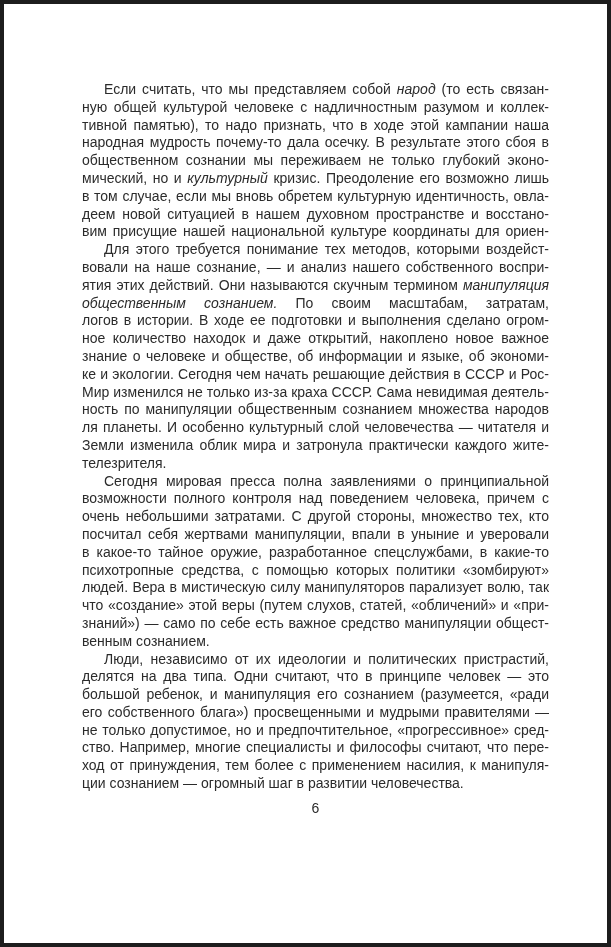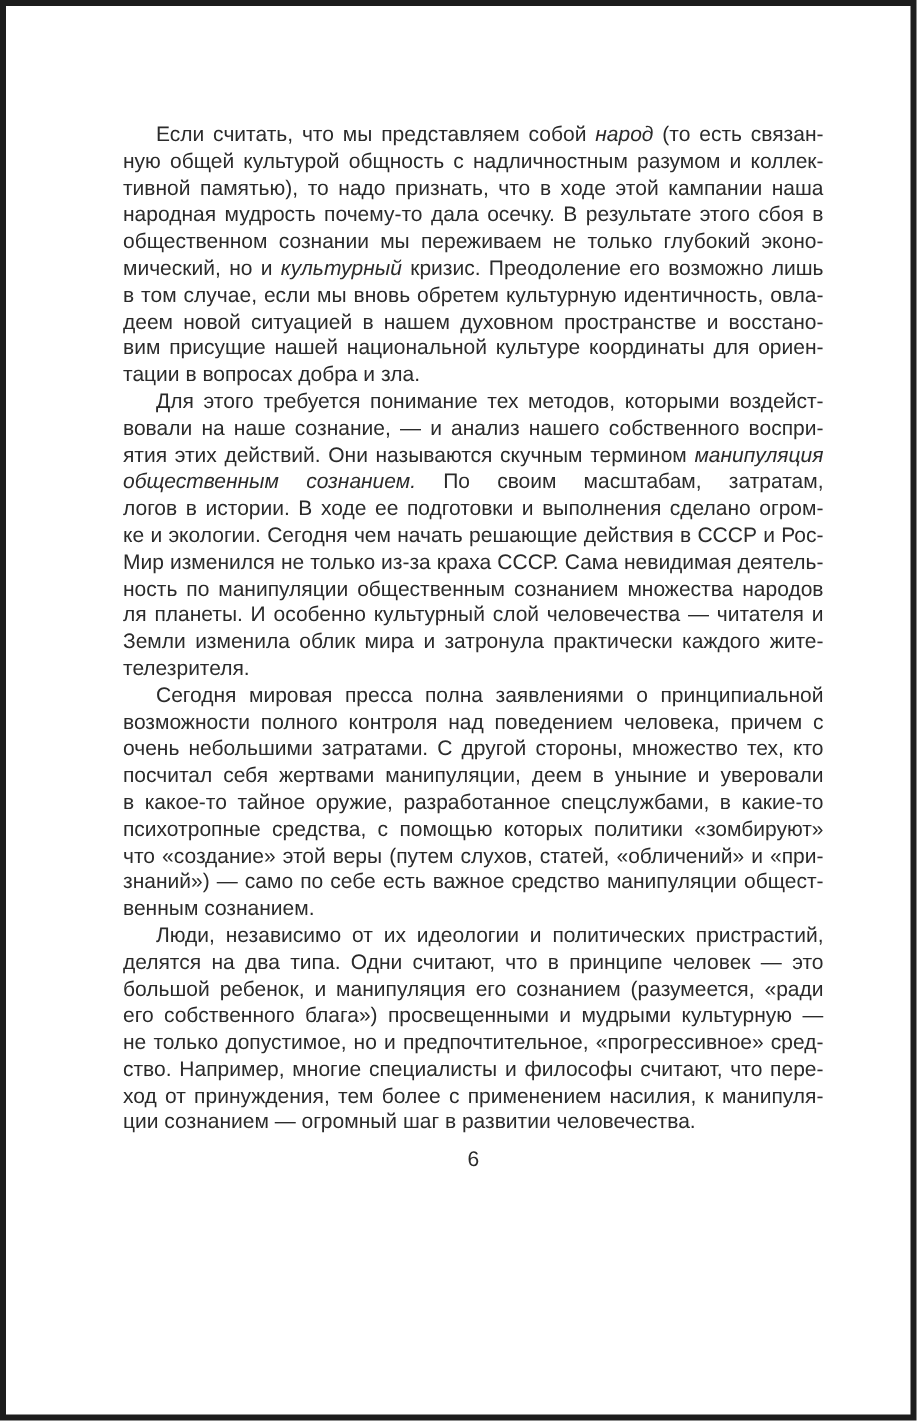--- a/index.html
+++ b/index.html
@@ -47,59 +47,61 @@
     color: #2b2b2b;
   }
 </style>
 </head>
 <body>
 
 <div class="page">
   <div class="text-block">
       <div class="para">
         <div class="line first"><span>Если считать, что мы представляем собой </span><em>народ</em><span> (то есть связан-</span></div>
-        <div class="line"><span>ную общей культурой общность с надличностным разумом и коллек-</span></div>
+        <div class="line"><span>ную общей культурой человеке с надличностным разумом и коллек-</span></div>
         <div class="line"><span>тивной памятью), то надо признать, что в ходе этой кампании наша</span></div>
         <div class="line"><span>народная мудрость почему-то дала осечку. В результате этого сбоя в</span></div>
         <div class="line"><span>общественном сознании мы переживаем не только глубокий эконо-</span></div>
         <div class="line"><span>мический, но и </span><em>культурный</em><span> кризис. Преодоление его возможно лишь</span></div>
         <div class="line"><span>в том случае, если мы вновь обретем культурную идентичность, овла-</span></div>
         <div class="line"><span>деем новой ситуацией в нашем духовном пространстве и восстано-</span></div>
         <div class="line"><span>вим присущие нашей национальной культуре координаты для ориен-</span></div>
-        <div class="line last"><span>тации в вопросах добра и зла.</span></div>
       </div>
       <div class="para">
         <div class="line first"><span>Для этого требуется понимание тех методов, которыми воздейст-</span></div>
         <div class="line"><span>вовали на наше сознание, — и анализ нашего собственного воспри-</span></div>
         <div class="line"><span>ятия этих действий. Они называются скучным термином </span><em>манипуляция</em></div>
         <div class="line"><em>общественным сознанием.</em><span> По своим масштабам, затратам, продолжи-</span></div>
         <div class="line"><span>логов в истории. В ходе ее подготовки и выполнения сделано огром-</span></div>
+        <div class="line"><span>ное количество находок и даже открытий, накоплено новое важное</span></div>
+        <div class="line"><span>знание о человеке и обществе, об информации и языке, об экономи-</span></div>
         <div class="line"><span>ке и экологии. Сегодня чем начать решающие действия в СССР и Рос-</span></div>
         <div class="line"><span>Мир изменился не только из-за краха СССР. Сама невидимая деятель-</span></div>
         <div class="line"><span>ность по манипуляции общественным сознанием множества народов</span></div>
         <div class="line"><span>ля планеты. И особенно культурный слой человечества — читателя и</span></div>
         <div class="line"><span>Земли изменила облик мира и затронула практически каждого жите-</span></div>
         <div class="line last"><span>телезрителя.</span></div>
       </div>
       <div class="para">
         <div class="line first"><span>Сегодня мировая пресса полна заявлениями о принципиальной</span></div>
         <div class="line"><span>возможности полного контроля над поведением человека, причем с</span></div>
         <div class="line"><span>очень небольшими затратами. С другой стороны, множество тех, кто</span></div>
-        <div class="line"><span>посчитал себя жертвами манипуляции, деем в уныние и уверовали</span></div>
+        <div class="line"><span>посчитал себя жертвами манипуляции, впали в уныние и уверовали</span></div>
         <div class="line"><span>в какое-то тайное оружие, разработанное спецслужбами, в какие-то</span></div>
         <div class="line"><span>психотропные средства, с помощью которых политики «зомбируют»</span></div>
+        <div class="line"><span>людей. Вера в мистическую силу манипуляторов парализует волю, так</span></div>
         <div class="line"><span>что «создание» этой веры (путем слухов, статей, «обличений» и «при-</span></div>
         <div class="line"><span>знаний») — само по себе есть важное средство манипуляции общест-</span></div>
         <div class="line last"><span>венным сознанием.</span></div>
       </div>
       <div class="para">
         <div class="line first"><span>Люди, независимо от их идеологии и политических пристрастий,</span></div>
         <div class="line"><span>делятся на два типа. Одни считают, что в принципе человек — это</span></div>
         <div class="line"><span>большой ребенок, и манипуляция его сознанием (разумеется, «ради</span></div>
-        <div class="line"><span>его собственного блага») просвещенными и мудрыми культурную —</span></div>
+        <div class="line"><span>его собственного блага») просвещенными и мудрыми правителями —</span></div>
         <div class="line"><span>не только допустимое, но и предпочтительное, «прогрессивное» сред-</span></div>
         <div class="line"><span>ство. Например, многие специалисты и философы считают, что пере-</span></div>
         <div class="line"><span>ход от принуждения, тем более с применением насилия, к манипуля-</span></div>
         <div class="line last"><span>ции сознанием — огромный шаг в развитии человечества.</span></div>
       </div>
       <div class="page-number">6</div>
     </div>
 </div>
 
 </body></html>

